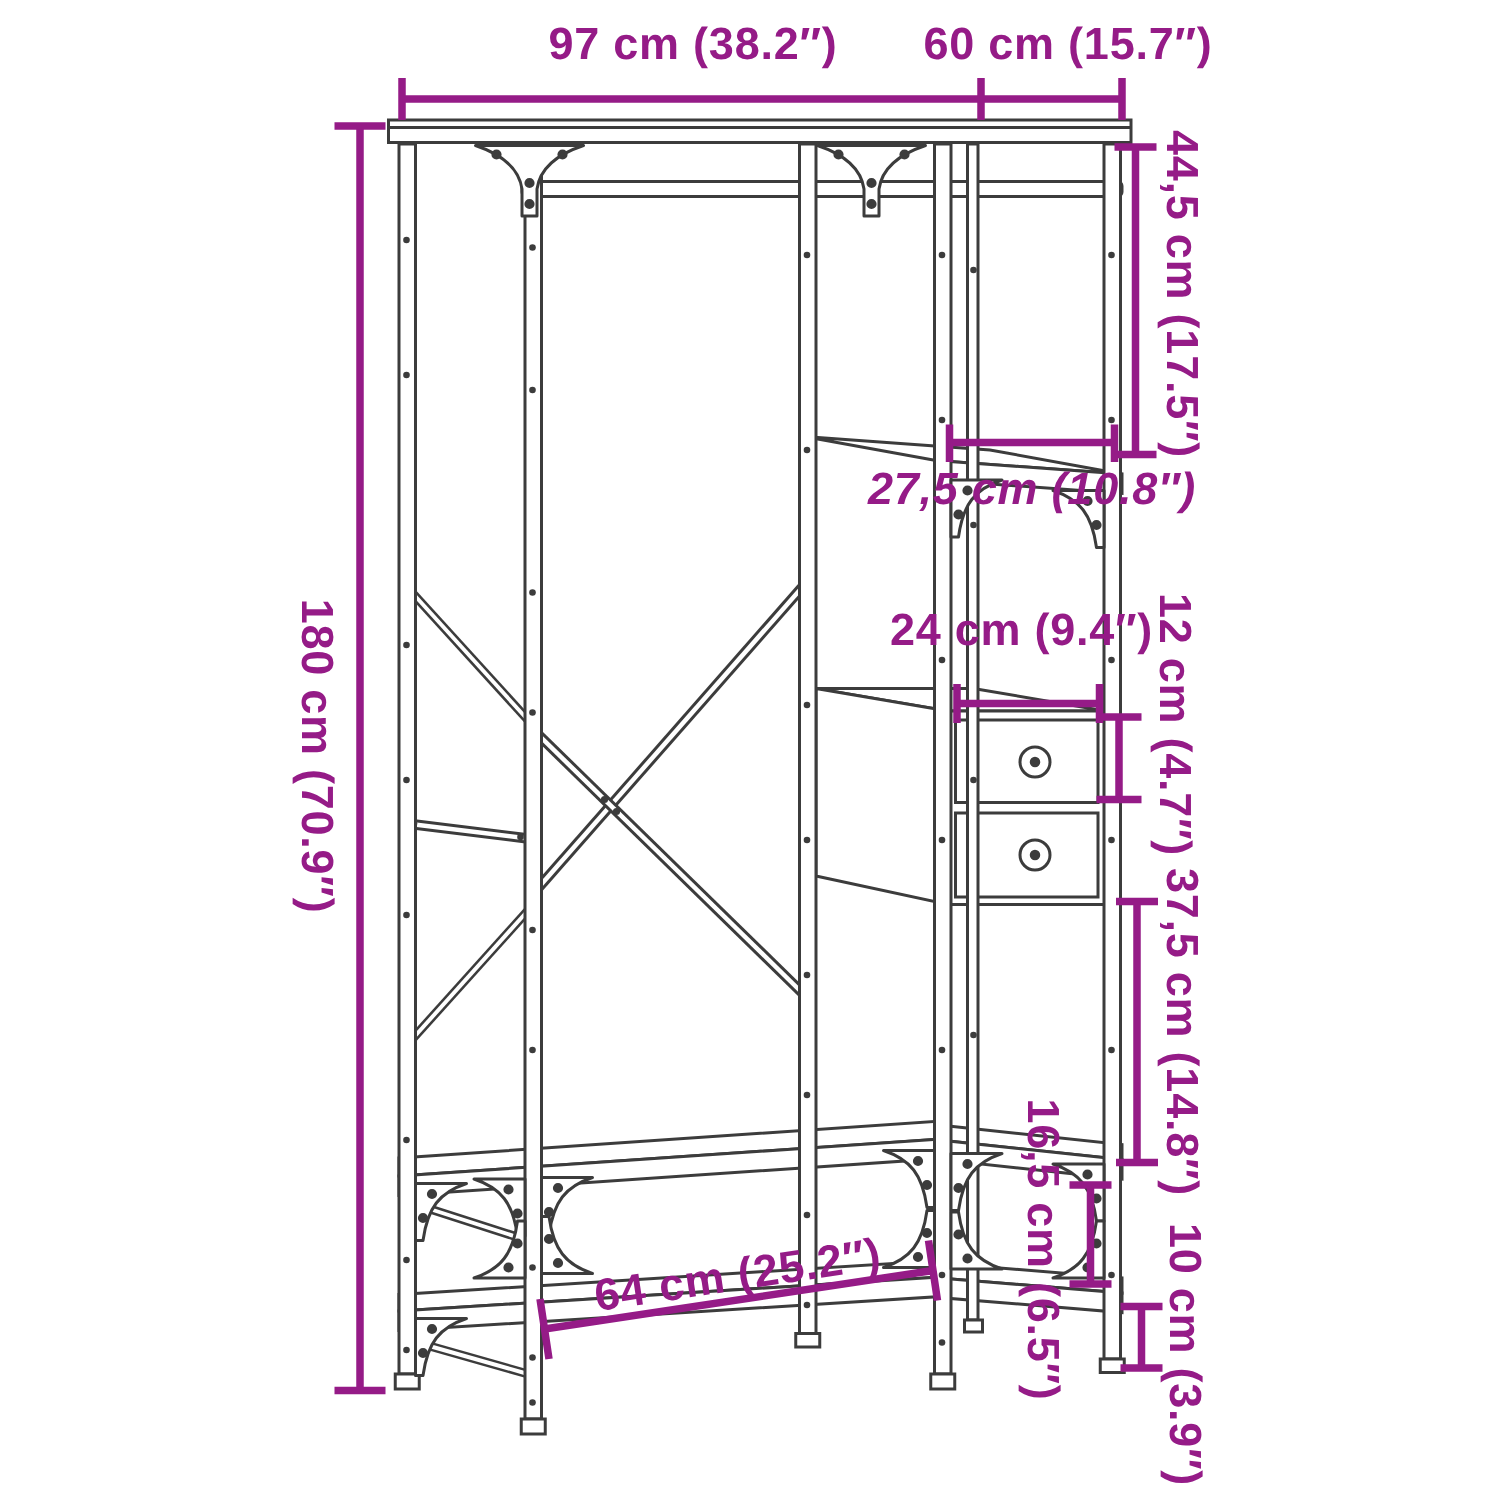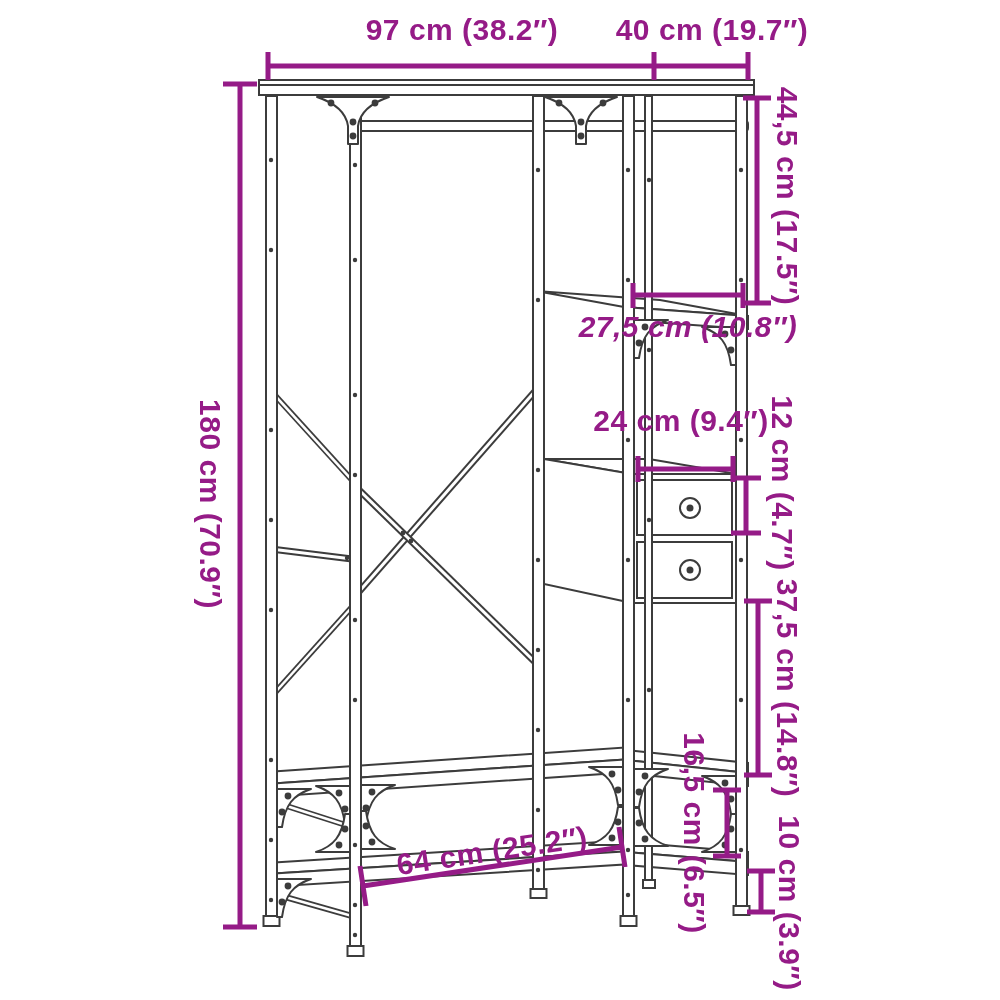--- a/index.html
+++ b/index.html
@@ -188,21 +188,21 @@
     <path d="M746,478 V533 M731,478 H761 M731,533 H761"></path>
     <path d="M758,601 V775 M744,601 H772 M744,775 H772"></path>
     <path d="M727,790 V856 M713,790 H741 M713,856 H741"></path>
     <path d="M761,871 V912 M747,871 H775 M747,912 H775"></path>
     <path d="M363,886 L622,847 M360,866 L366,906 M619,827 L625,867"></path>
   </g>
 </svg>
 
 <div class="dim-label" style="left:462px;top:30px;transform:translate(-50%,-50%);">97 cm (38.2″)</div>
 
-<div class="dim-label" style="left:712px;top:30px;transform:translate(-50%,-50%);">40 cm (19.7″)</div>
+<div class="dim-label" style="left:712px;top:30px;transform:translate(-50%,-50%);">60 cm (15.7″)</div>
 
 <div class="dim-label" style="left:210px;top:504px;transform:translate(-50%,-50%) rotate(90deg);">180 cm (70.9″)</div>
 
 <div class="dim-label" style="left:787px;top:196px;transform:translate(-50%,-50%) rotate(90deg);">44,5 cm (17.5″)</div>
 
 <div class="dim-label" style="left:688px;top:327px;transform:translate(-50%,-50%);font-style:italic;">27,5 cm (10.8″)</div>
 
 <div class="dim-label" style="left:681px;top:421px;transform:translate(-50%,-50%);">24 cm (9.4″)</div>
 
 <div class="dim-label" style="left:782px;top:483px;transform:translate(-50%,-50%) rotate(90deg);">12 cm (4.7″)</div>

